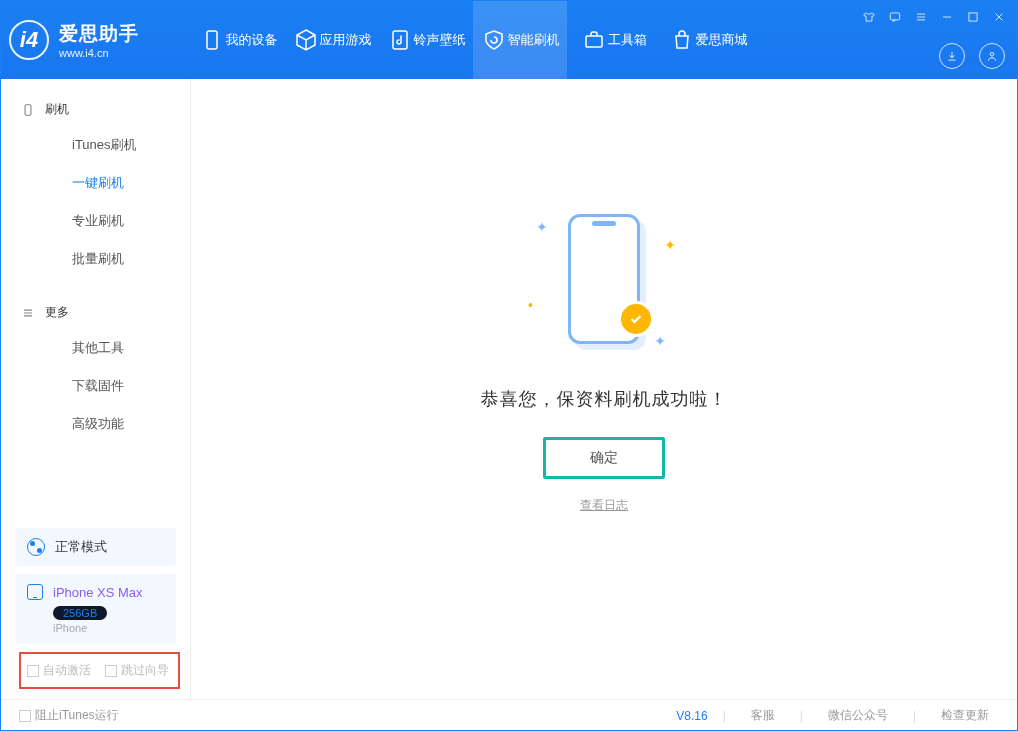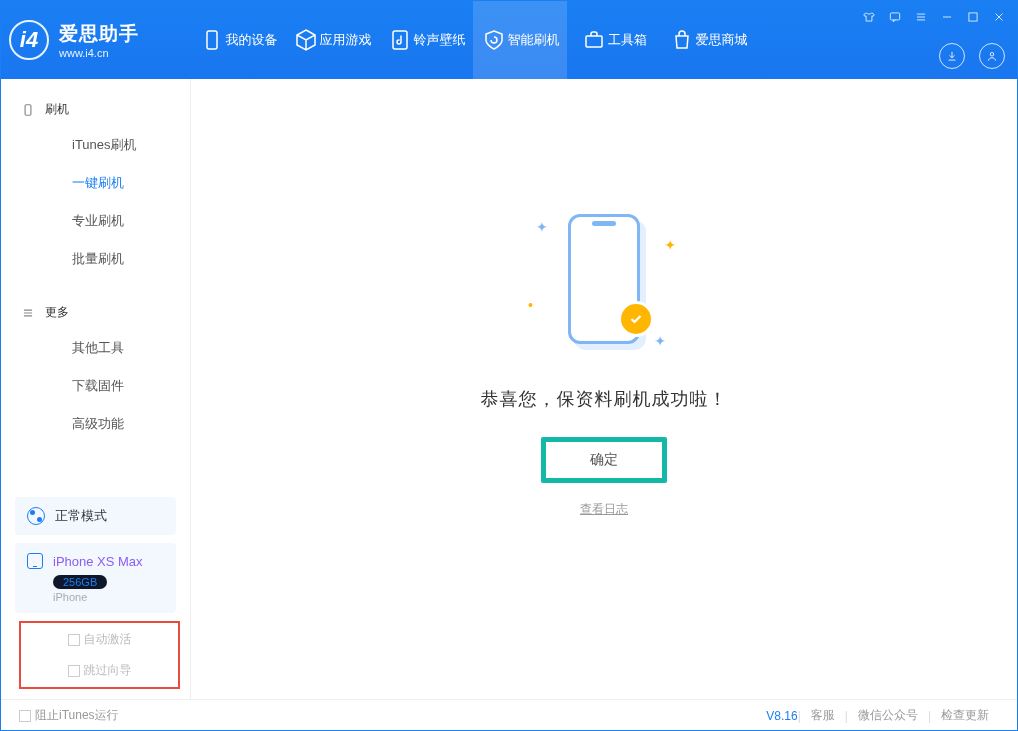--- a/index.html
+++ b/index.html
@@ -43,43 +43,43 @@
 .mode-icon::after { bottom:2px; right:2px; }
 
 .device-card { margin: 0 14px 8px 14px; background: #f3f8ff; border-radius: 4px; padding: 10px 12px; }
 .device-row { display: flex; align-items: center; gap: 10px; }
 .device-icon { width: 16px; height: 16px; border: 1.5px solid #1a7ff3; border-radius: 3px; position: relative; }
 .device-icon::after { content:''; position:absolute; bottom:1px; left:50%; transform:translateX(-50%); width:4px; height:1.5px; background:#1a7ff3; }
 .device-name { font-size: 13px; color: #8b5cf6; font-weight: 500; }
 .device-badge { display: inline-block; background: #0f172a; color: #1a7ff3; border-radius: 10px; padding: 1px 10px; font-size: 11px; margin: 6px 0 2px 26px; }
 .device-type { font-size: 11px; color: #aaa; margin-left: 26px; }
 
-.opt-row { border: 2px solid #e74c3c; margin: 6px 10px 10px 18px; padding: 8px 6px; display: flex; gap: 14px; align-items: center; flex-direction: column; }
+.opt-row { border: 2px solid #e74c3c; margin: 6px 10px 10px 18px; padding: 8px 6px; display: flex; gap: 14px; align-items: center; }
 .cb-wrap { display: flex; align-items: center; gap: 4px; font-size: 12px; color: #bbb; }
 .cb { width: 12px; height: 12px; border: 1px solid #ccc; cursor: pointer; }
 
 
 .main { flex: 1; display: flex; flex-direction: column; align-items: center; padding-top: 120px; }
 .phone-illus { position: relative; width: 200px; height: 160px; display:flex; align-items:center; justify-content:center; }
 .phone-body { width: 72px; height: 130px; border: 3px solid #7fb6f5; border-radius: 12px; position: relative; background: #fff; }
 .phone-body::before { content:''; position:absolute; top:4px; left:50%; transform:translateX(-50%); width:24px; height:5px; background:#7fb6f5; border-radius:3px; }
 .phone-shadow { position:absolute; top:6px; left:6px; width: 72px; height: 130px; border-radius: 12px; background:#e3efff; z-index:-1; }
 .check-badge { position: absolute; right: 50px; bottom: 22px; width: 36px; height: 36px; background: #ffb600; border-radius: 50%; display:flex; align-items:center; justify-content:center; border: 3px solid #fff; }
 .check-badge svg { width:18px; height:18px; stroke:#fff; stroke-width:3; fill:none; }
 .sparkle { position:absolute; color:#7fb6f5; font-size: 14px; }
 .s1 { top: 20px; left: 32px; } .s2 { top: 38px; right: 28px; color:#ffb600; } .s3 { bottom: 46px; left: 24px; color:#ffb600; } .s4 { bottom: 10px; right: 38px; }
 
 .success-msg { font-size: 18px; color: #333; margin-top: 28px; letter-spacing: 1px; }
-.ok-btn { margin-top: 26px; border: 5px solid #14b8a6; background: #fff; padding: 9px 44px; font-size: 14px; color: #555; cursor: pointer; border-radius: 2px; }
+.ok-btn { margin-top: 26px; border: 3px solid #14b8a6; background: #fff; padding: 9px 44px; font-size: 14px; color: #555; cursor: pointer; border-radius: 2px; }
 .log-link { margin-top: 18px; font-size: 12px; color: #999; cursor: pointer; text-decoration: underline; }
 
 
 .footer { height: 32px; border-top: 1px solid #eee; display:flex; align-items:center; padding: 0 18px; font-size: 12px; color: #999; }
 .footer .cb-wrap { color: #999; }
-.footer-right { margin-left: auto; display:flex; align-items:center; gap: 0; }
+.footer-right { margin-left: auto; display:flex; align-items:center; gap: 15px; }
 .fsep { color: #ddd; }
 .flink { color: #999; cursor: pointer; padding: 0 10px; }
 .ver { color: #1a7ff3; }
 </style>
 </head>
 <body>
 
 <div class="header">
   <div class="logo-area">
     <div class="logo-icon">i4</div>

